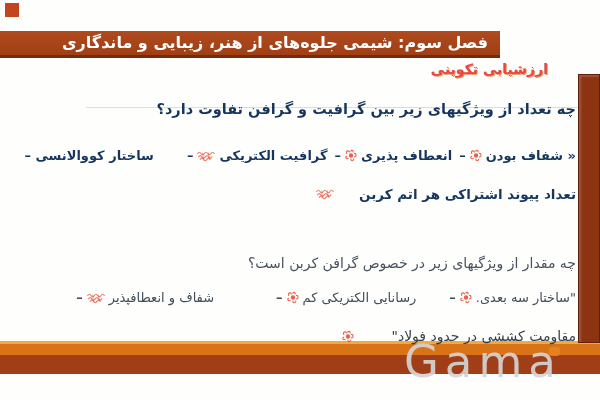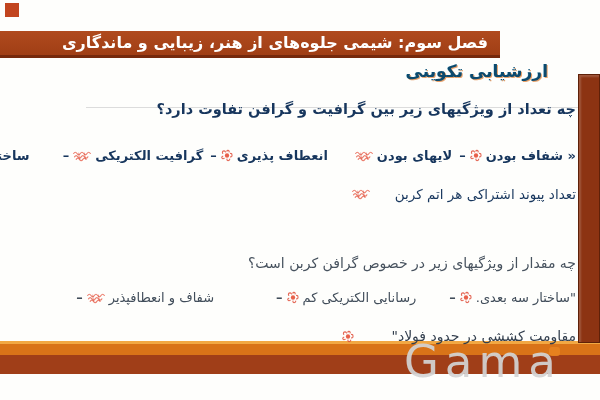--- a/index.html
+++ b/index.html
@@ -10,21 +10,21 @@
   .abs{position:absolute;}
   
   .corner-square{left:5px;top:3px;width:14px;height:14px;background:#C2451F;}
   
   .chapter-bar{top:31px;left:0;width:500px;height:24px;
     background:linear-gradient(180deg,#B04A1E 0%,#A03E15 100%);
     border-bottom:3px solid #76290C;}
   .chapter-bar .t{display:block;padding:2px 12px 0 0;font-size:16px;font-weight:bold;
     color:#FFFFFF;white-space:nowrap;text-align:right;}
   
-  .slide-title{top:61px;right:52px;font-size:17px;font-weight:bold;color:#0c4a6e;
+  .slide-title{top:61px;right:52px;font-size:14px;font-weight:bold;color:#ef4444;
     text-shadow:1px 1px 0 #E9A26B, -0.5px -0.5px 0 #BFE2EE;white-space:nowrap;}
   
   .side-bar{left:578px;top:74px;width:20px;height:267px;background:#8C3312;
     border:1px solid #5E2008;box-shadow:inset 2px 2px 2px rgba(255,255,255,.18);z-index:2;}
   
   .rule{top:107px;left:86px;width:492px;height:1px;background:#DCDCDC;}
   
   .line{right:24px;white-space:nowrap;}
   .q{font-size:14.5px;font-weight:bold;color:#17365D;}
   .q2c{font-size:14px;font-weight:normal;color:#47525E;}
@@ -34,21 +34,21 @@
   .opts2{font-weight:normal;color:#414D5A;}
   .seg{display:inline-flex;align-items:center;column-gap:3px;white-space:nowrap;}
   .gap-s{margin-left:16px;}
   .gap-m{margin-left:26px;}
   .gap-l{margin-left:55px;}
   .dash{font-weight:bold;}
   .ic{flex:0 0 auto;}
   .icf{width:14px;height:13px;}
   .icq{width:20px;height:12px;}
   .carbon{top:186px;display:flex;align-items:center;column-gap:24px;
-    font-size:13.5px;font-weight:normal;color:#17365D;}
+    font-size:13.5px;font-weight:bold;color:#17365D;}
   .steel{top:328px;display:flex;align-items:center;column-gap:36px;
     font-size:14px;color:#333F4E;z-index:4;}
   
   .band{top:341px;left:0;width:600px;height:33px;z-index:1;
     background:linear-gradient(180deg,#F2A843 0,#F2A843 3px,#D97318 3px,#D97318 14px,#A03E18 14px,#A03E18 33px);}
   
   .gama{left:404px;top:339px;z-index:3;font-size:45px;font-weight:normal;
     letter-spacing:6px;color:#D4D4D4;opacity:.92;direction:ltr;line-height:1;}
   .gama .dot{position:absolute;right:2px;top:8px;width:11px;height:9px;
     background:#E8831F;border-radius:3px;}
@@ -97,27 +97,20 @@
 
   <div class="abs line q" style="top:101px">چه تعداد از ویژگیهای زیر بین گرافیت و گرافن تفاوت دارد؟</div>
 
   <div class="abs line opts opts1" style="top:148px">
     <span class="seg">
       <span>« شفاف بودن</span>
       <svg class="ic icf">
           <use href="#icf"></use>
         </svg>
       <span class="dash">–</span>
-    </span>
-    <span class="seg gap-s">
-      <span>لایهای بودن</span>
-      <svg class="ic icq">
-          <use href="#icq"></use>
-        </svg>
-      <span class="dash"></span>
     </span>
     <span class="seg">
       <span>انعطاف پذیری</span>
       <svg class="ic icf">
           <use href="#icf"></use>
         </svg>
       <span class="dash">–</span>
     </span>
     <span class="seg gap-m">
       <span>گرافیت الکتریکی</span>

